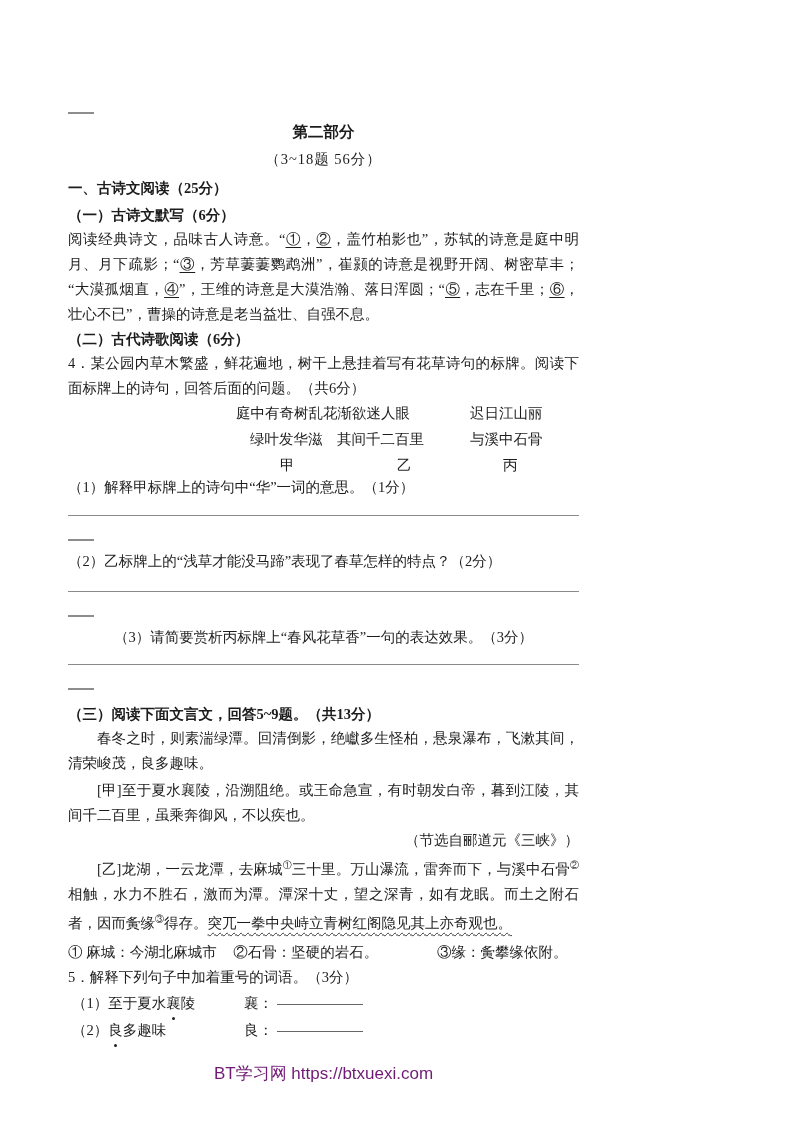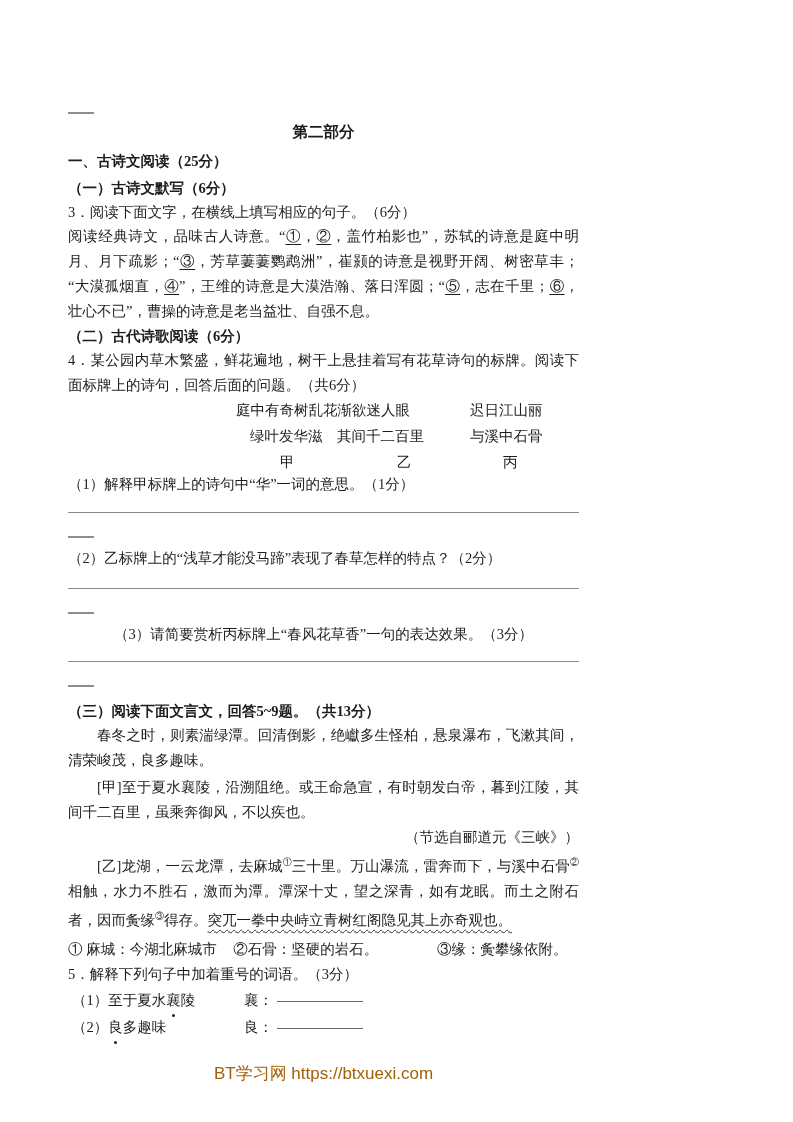--- a/index.html
+++ b/index.html
@@ -53,38 +53,38 @@
   .note-1{margin-left:0;}
   .note-2{margin-left:13px;}
   .note-3{margin-left:55px;}
   
   .q5row{display:flex;line-height:27px;}
   .q5-phrase{width:172px;padding-left:4px;}
   .blankline{display:inline-block;width:86px;height:14px;border-bottom:1px solid #666;margin-left:4px;}
   
   .watermark{
     position:absolute;left:0;top:1062px;width:100%;
-    text-align:center;color:#a16207;font-size:17px;
+    text-align:center;color:#701a75;font-size:17px;
     font-family:"Liberation Sans","DejaVu Sans",sans-serif;
   }
 </style>
 </head>
 <body>
 
 <div class="page">
   <div class="content">
 
     <div class="dash"></div>
 
     <div class="center title">第二部分</div>
+    <div class="center subtitle">（3~18题 56分）</div>
 
     <div class="h" style="margin-top:5px;">一、古诗文阅读（25分）</div>
     <div class="h" style="margin-top:3px;">（一）古诗文默写（6分）</div>
 
-    <div class="q">3．阅读下面文字，在横线上填写相应的句子。（6分）</div>
     <div class="just"><span>阅读经典诗文，品味古人诗意。“</span><span class="seg-u">①</span><span>，</span><span class="seg-u">②</span><span>，盖竹柏影也”，苏轼的诗意是庭中明月、月下疏影；“</span><span class="seg-u">③</span><span>，芳草萋萋鹦鹉洲”，崔颢的诗意是视野开阔、树密草丰；“大漠孤烟直，</span><span class="seg-u">④</span><span>”，王维的诗意是大漠浩瀚、落日浑圆；“</span><span class="seg-u">⑤</span><span>，志在千里；</span><span class="seg-u">⑥</span><span>，壮心不已”，曹操的诗意是老当益壮、自强不息。</span></div>
 
     <div class="h">（二）古代诗歌阅读（6分）</div>
     <div class="just">4．某公园内草木繁盛，鲜花遍地，树干上悬挂着写有花草诗句的标牌。阅读下面标牌上的诗句，回答后面的问题。（共6分）</div>
 
     <div class="poem">
       <span class="p-l1a">庭中有奇树乱花渐欲迷人眼</span>
       <span class="p-l1b">迟日江山丽</span>
       <span class="p-l2a">绿叶发华滋　其间千二百里</span>
       <span class="p-l2b">与溪中石骨</span>

